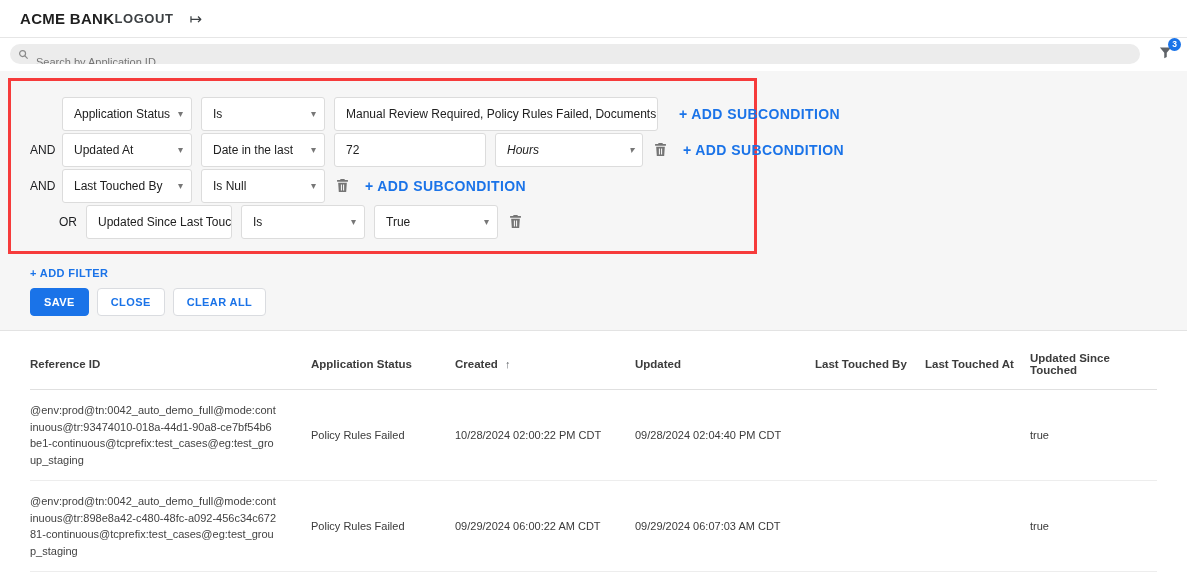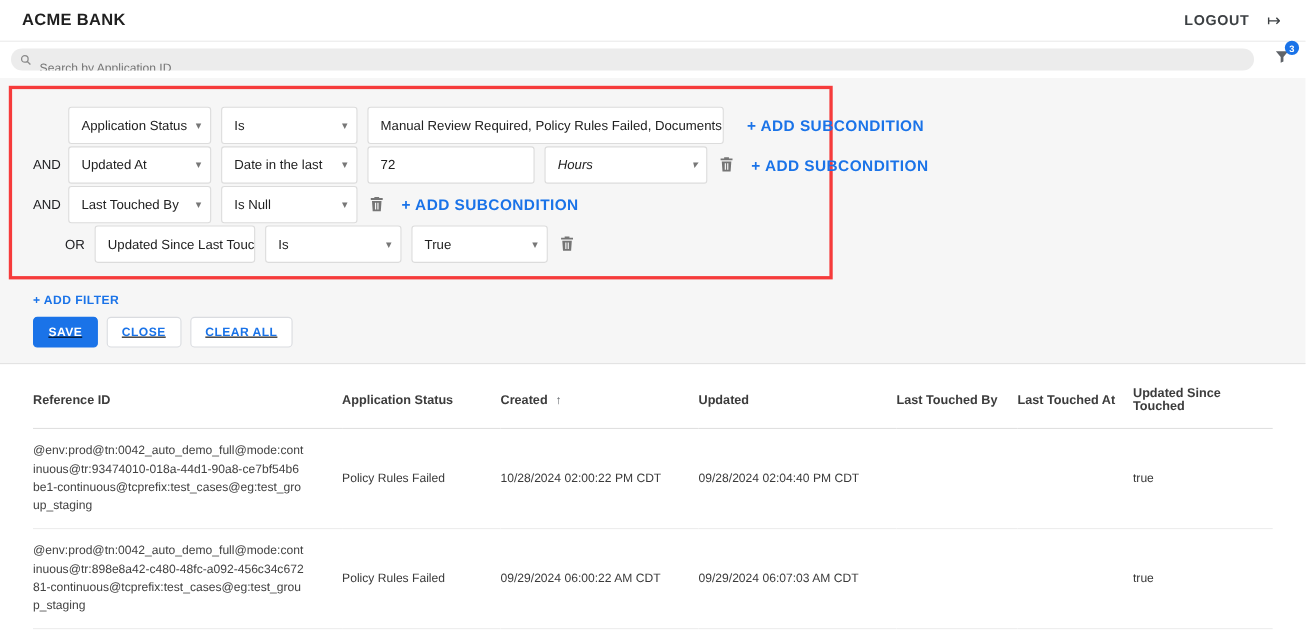--- a/index.html
+++ b/index.html
@@ -1,20 +1,20 @@
 <!DOCTYPE html>
 <html><head>
 <meta charset="utf-8">
 <style>
   * { margin:0; padding:0; box-sizing:border-box; }
   html,body { width:1187px; height:579px; overflow:hidden; background:#fff;
     font-family:"Liberation Sans", sans-serif; }
 
   
-  .topbar { height:38px; display:flex; align-items:center; justify-content:space-between;
+  .topbar { height:38px; display:flex; align-items:center; 
     padding:0 22px 0 20px; background:#fff; border-bottom:1px solid #e6e6e6; }
   .brand { font-size:15px; font-weight:bold; color:#1f1f1f; letter-spacing:.3px; }
   .logout { font-size:13px; font-weight:bold; color:#3c4043; letter-spacing:.6px;
     display:flex; align-items:center; gap:16px; cursor:pointer; }
   .logout .arrow { font-weight:normal; font-size:15px; color:#3c4043; }
 
   
   .search-row { display:flex; align-items:center; padding:6px 14px 7px 10px; background:#fff; }
   .search-pill { flex:1; height:20px; background:#ececec; border:none; border-radius:10px;
     padding:16px 10px 0 26px; font-size:11px; color:#5f6368; outline:none;
@@ -40,21 +40,21 @@
   .fbox .caret { color:#777; font-size:10px; margin-left:8px; }
   .fbox.no-caret { cursor:text; }
   .w-field { width:130px; } .w-op { width:124px; } .w-wide { width:324px; }
   .w-num { width:152px; } .w-unit { width:148px;font-style:italic; }
   .w-field2 { width:146px; } .w-val { width:124px; }
   .trash-btn { margin:0 4px 0 2px; cursor:pointer; display:flex; align-items:center; }
   .addsub { color:#1a73e8; font-size:14px; font-weight:bold; letter-spacing:.4px;
     margin-left:12px; cursor:pointer; white-space:nowrap; }
   .add-filter { color:#1a73e8; font-size:11px; font-weight:bold; letter-spacing:.4px;
     margin:13px 0 9px 30px; cursor:pointer; display:inline-block; }
-  .btn-row { display:flex; gap:8px; margin-left:30px;text-decoration:underline; }
+  .btn-row { display:flex; gap:8px; margin-left:30px; }
   .btn { font-size:11px; font-weight:bold; letter-spacing:.4px; border-radius:4px;
     padding:7px 13px; cursor:pointer; font-family:"Liberation Sans", sans-serif; }
   .btn-primary { background:#1a73e8; color:#fff; border:1px solid #1a73e8; }
   .btn-outline { background:#fff; color:#1a73e8; border:1px solid #dadce0; }
 
   
   .table-wrap { padding:0 30px; }
   table { width:100%; border-collapse:collapse; table-layout:fixed; }
   th { text-align:left; font-size:11.5px; font-weight:bold; color:#3c3c3c;
     padding:21px 10px 13px 0; border-bottom:1px solid #e0e0e0; }

